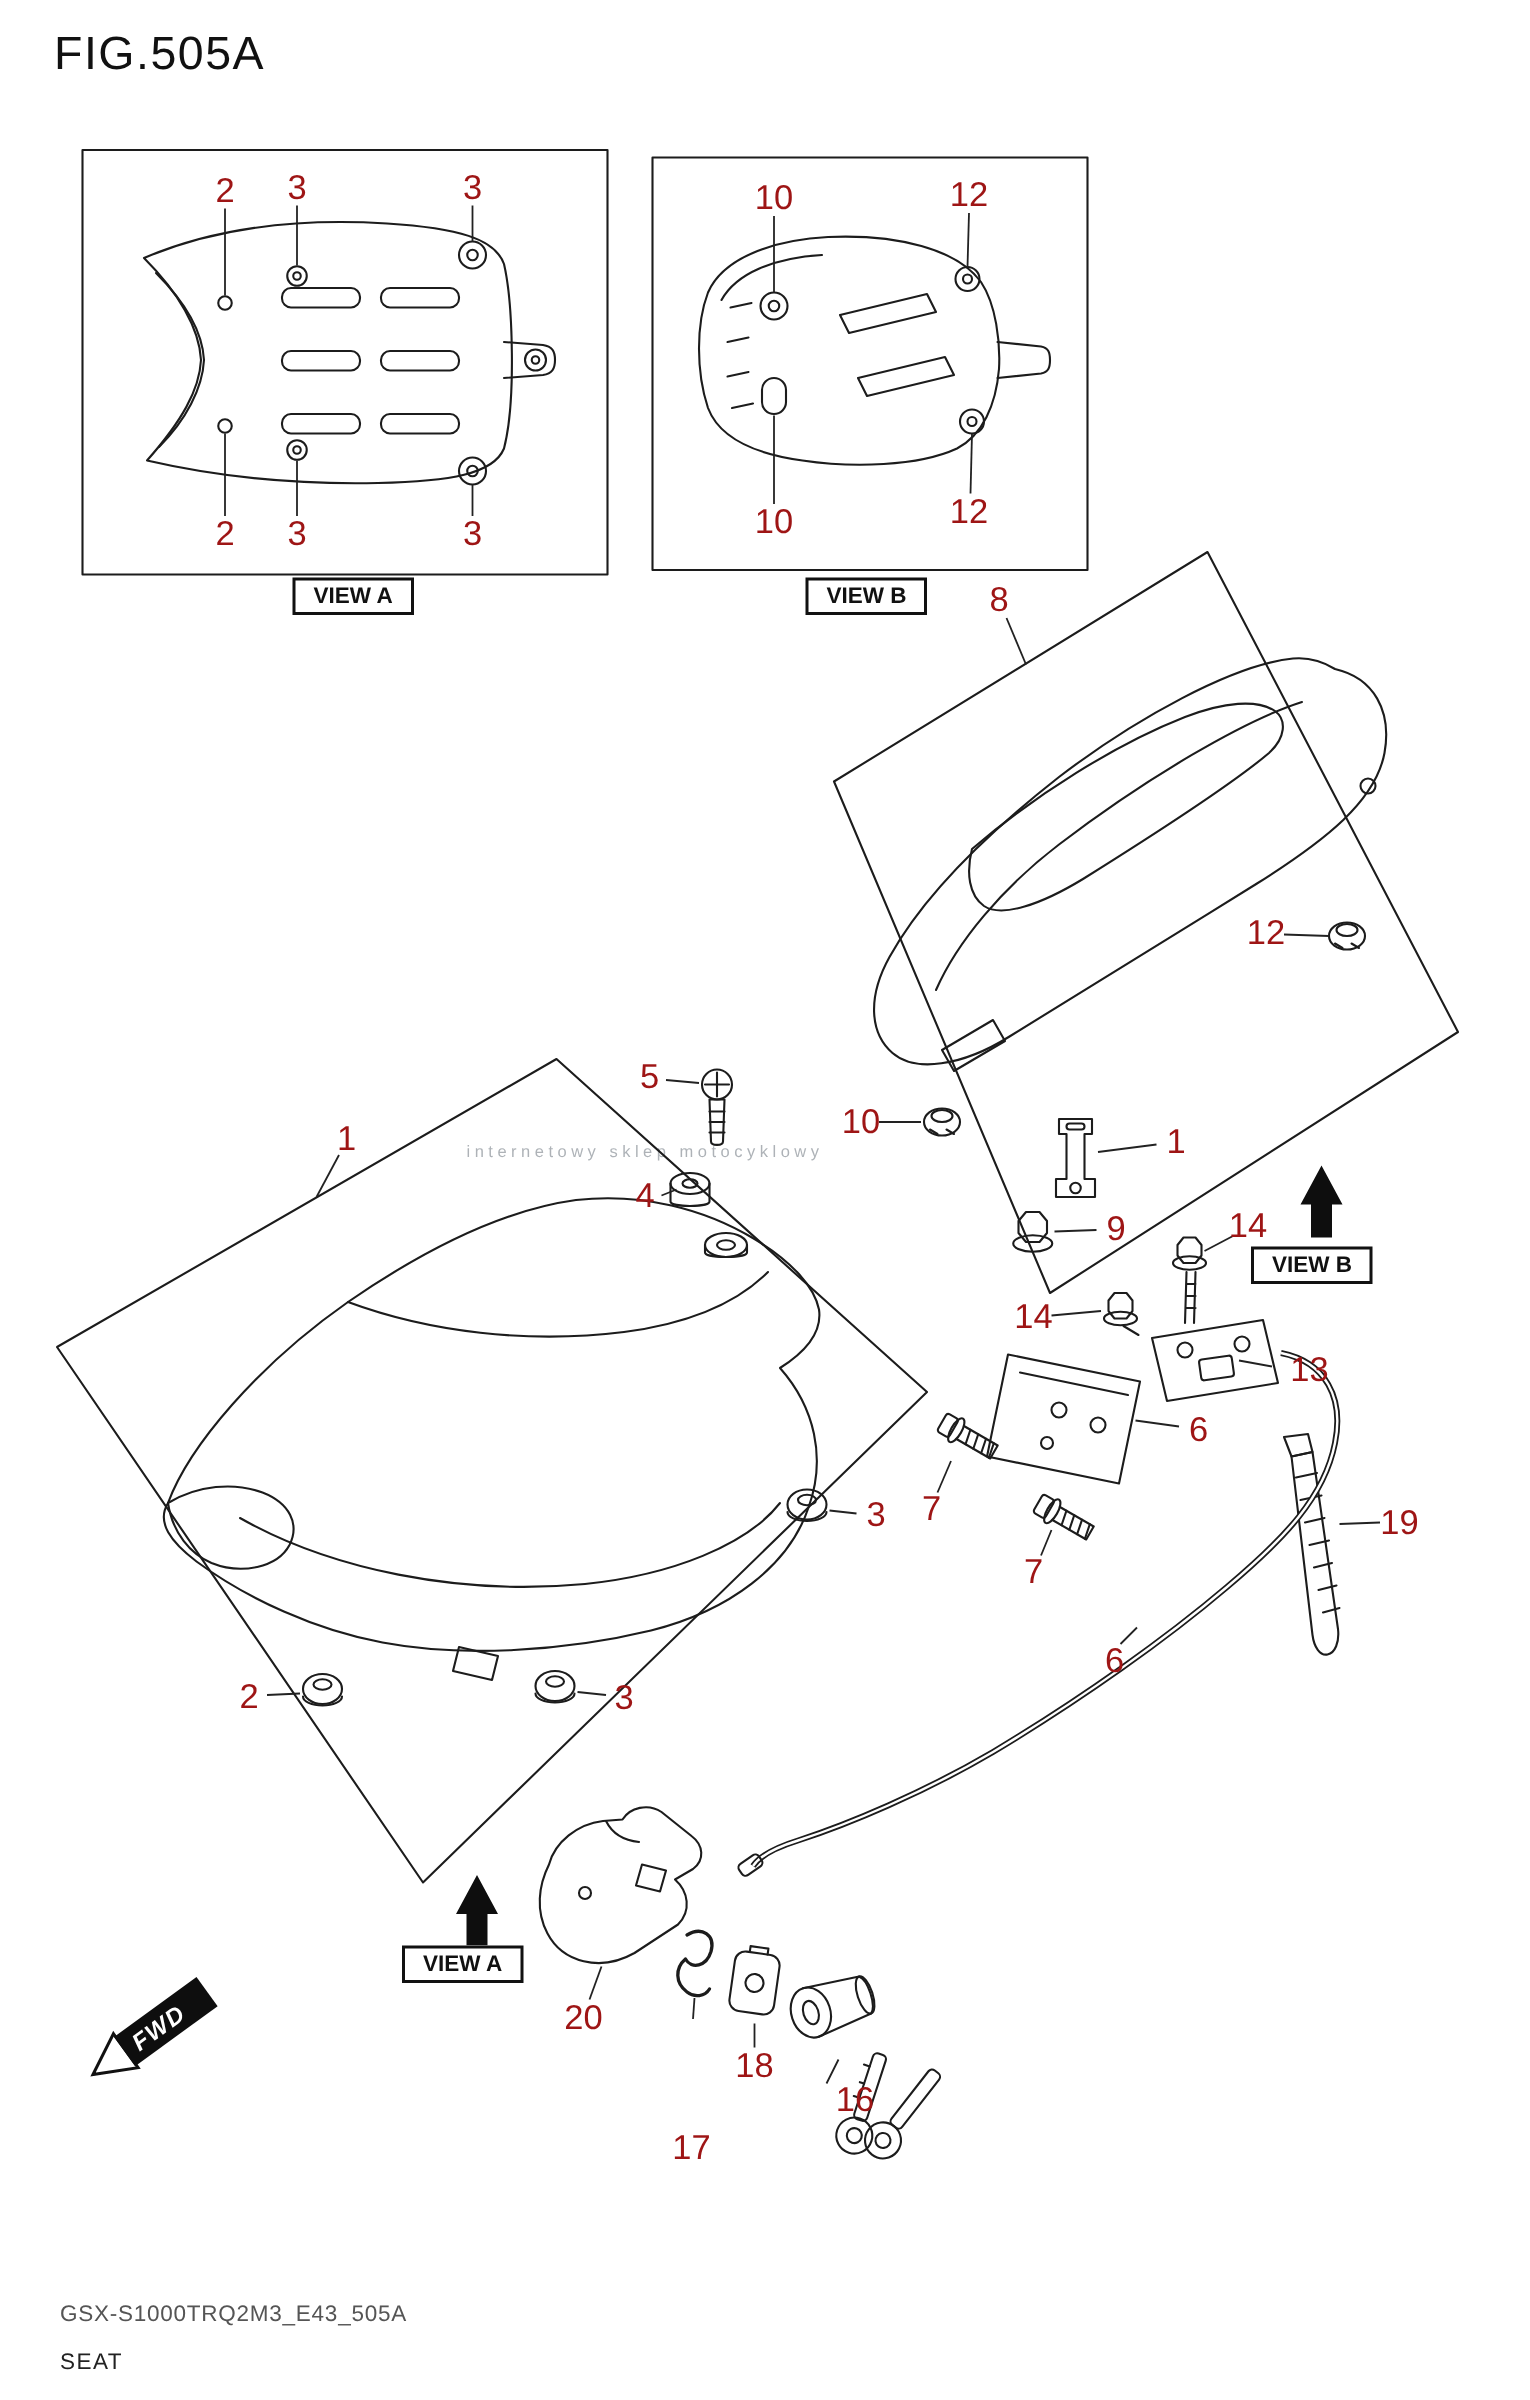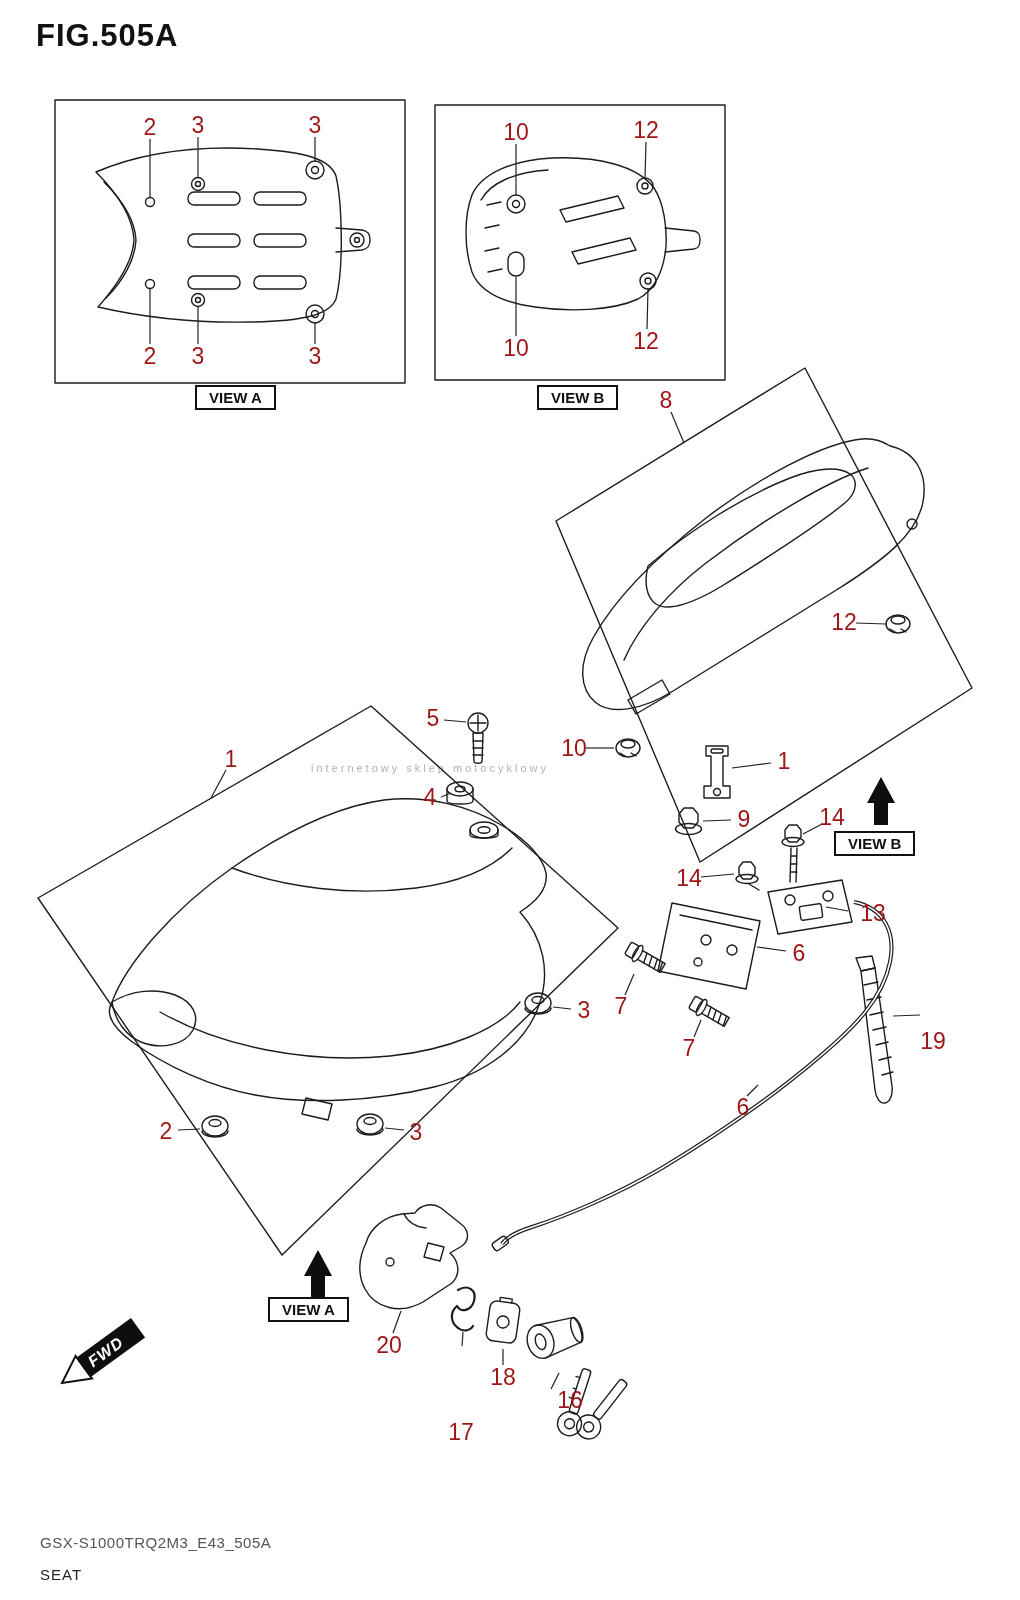--- a/index.html
+++ b/index.html
@@ -15,21 +15,21 @@
   .ln2 { fill:none; stroke:#1c1c1c; stroke-width:2.2; stroke-linecap:round; stroke-linejoin:round; }
   .fillb { fill:#0e0e0e; stroke:none; }
   .cable-outer { fill:none; stroke:#1c1c1c; stroke-width:4; }
   .cable-inner { fill:none; stroke:#ffffff; stroke-width:1.6; }
   .leader { stroke:#222; stroke-width:1.2; }
 
   svg#art { position:absolute; left:0; top:0; z-index:2; }
 
   .page-title {
     position:absolute; left:36px; top:18px; z-index:4;
-    font-size:31px; font-weight:bold; color:#111; letter-spacing:1px;
+    font-size:31px; font-weight:normal; color:#111; letter-spacing:1px;
   }
 
   .view-box {
     position:absolute; z-index:4; background:#fff;
     border:2px solid #111; padding:2px 12px;
     font-size:15px; font-weight:bold; color:#111; white-space:nowrap;
   }
   .view-a-1 { left:195px; top:385px; }
   .view-b-1 { left:537px; top:385px; }
   .view-b-2 { left:834px; top:831px; }
@@ -353,21 +353,21 @@
       <div class="callout" style="left: 430px; top: 797px;">4</div>
       <div class="callout" style="left: 744px; top: 819px;">9</div>
       <div class="callout" style="left: 832px; top: 817px;">14</div>
       <div class="callout" style="left: 231px; top: 759px;">1</div>
       <div class="callout" style="left: 689px; top: 878px;">14</div>
       <div class="callout" style="left: 861px; top: 913px; margin-left: 12px;">13</div>
       <div class="callout" style="left: 799px; top: 953px;">6</div>
       <div class="callout" style="left: 621px; top: 1006px;">7</div>
       <div class="callout" style="left: 584px; top: 1010px;">3</div>
       <div class="callout" style="left: 689px; top: 1048px;">7</div>
-      <div class="callout" style="left: 933px; top: 1015px; margin-top: 26px;">19</div>
+      <div class="callout" style="left: 933px; top: 1015px;">19</div>
       <div class="callout" style="left: 743px; top: 1107px;">6</div>
       <div class="callout" style="left: 166px; top: 1131px;">2</div>
       <div class="callout" style="left: 416px; top: 1132px;">3</div>
       <div class="callout" style="left: 389px; top: 1345px;">20</div>
       <div class="callout" style="left: 461px; top: 1432px;">17</div>
       <div class="callout" style="left: 503px; top: 1377px;">18</div>
       <div class="callout" style="left: 570px; top: 1400px;">16</div>
     </div>
 </div>
 

